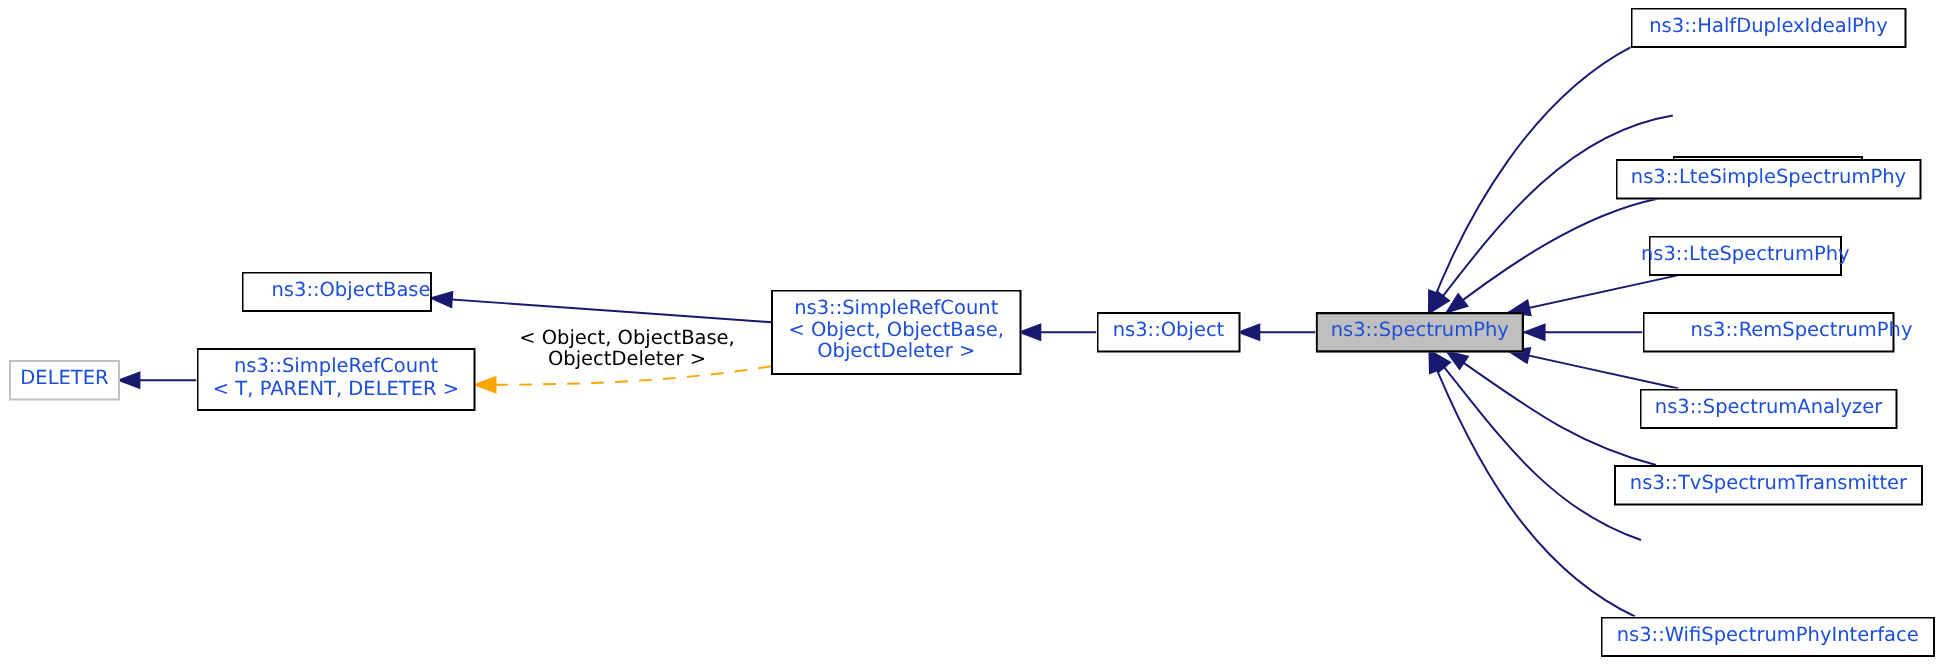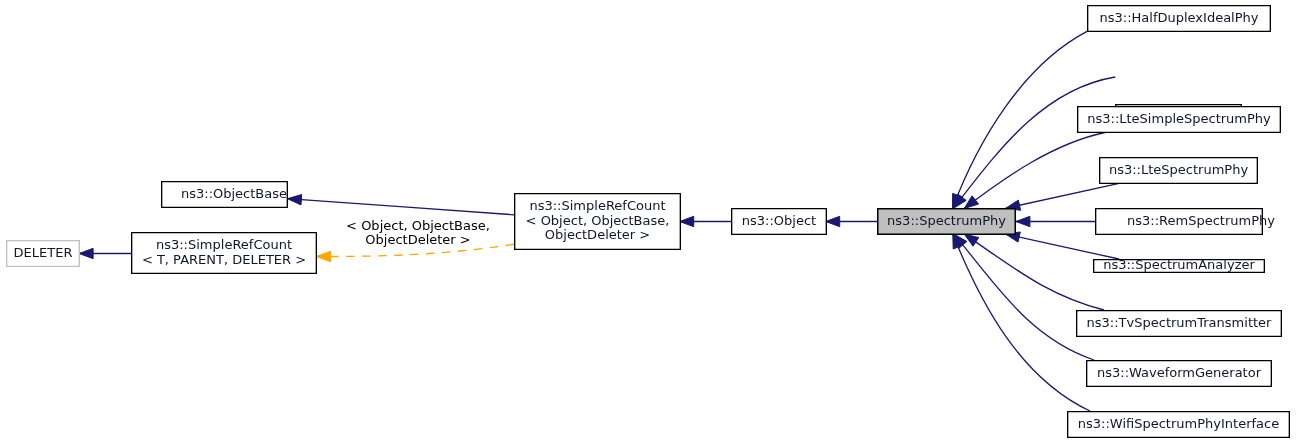--- a/index.html
+++ b/index.html
@@ -4,21 +4,21 @@
 <title>ns3::SpectrumPhy inheritance diagram</title>
 <style>
   html,body{margin:0;padding:0;background:#ffffff;}
   body{width:1296px;height:443px;overflow:hidden;
        font-family:"DejaVu Sans",sans-serif;-webkit-font-smoothing:antialiased;}
   #diagram{position:relative;width:1296px;height:443px;will-change:transform;}
   svg.layer{position:absolute;left:0;top:0;width:1296px;height:443px;}
   .node{position:absolute;box-sizing:border-box;background:#ffffff;border:0;
         box-shadow:inset 0 0 0 1.33px #000000;
         display:flex;align-items:center;justify-content:center;text-align:center;}
-  .node span{font-size:13px;color:#0f172a;line-height:14.5px;white-space:pre;position:relative;top:-0.4px;}
+  .node span{font-size:13px;color:#1d4ed8;line-height:14.5px;white-space:pre;position:relative;top:-0.4px;}
   .node.current{background:#bfbfbf;border:0;box-shadow:inset 0 0 0 1.5px #000000;}
   .node.plain{box-shadow:inset 0 0 0 1.33px #c0c0c0;}
   .edgelabel{position:absolute;font-size:13px;color:#000000;line-height:14.5px;text-align:center;white-space:pre;}
 </style>
 </head>
 <body>
 
 <div id="diagram">
   <svg class="layer" id="edge-layer" viewBox="0 0 1296 443">
       <g>
@@ -101,33 +101,30 @@
     </div>
     <div class="node" style="left: 1087px; top: 5px; width: 184px; height: 27px;">
       <span>ns3::HalfDuplexIdealPhy</span>
     </div>
     <div class="node" style="left: 1115px; top: 56px; width: 127px; height: 27px; margin-top: 48px;">
       <span>ns3::LrWpanPhy</span>
     </div>
     <div class="node" style="left: 1077px; top: 106px; width: 204px; height: 27px;">
       <span>ns3::LteSimpleSpectrumPhy</span>
     </div>
-    <div class="node" style="left: 1099px; top: 157px; width: 159px; height: 27px; align-items: center;">
+    <div class="node" style="left: 1099px; top: 157px; width: 129px; height: 27px; align-items: center;">
       <span>ns3::LteSpectrumPhy</span>
     </div>
     <div class="node" style="left: 1095px; top: 208px; width: 168px; height: 27px; padding-left: 44px;">
       <span>ns3::RemSpectrumPhy</span>
     </div>
-    <div class="node" style="left: 1093px; top: 259px; width: 172px; height: 14px;">
+    <div class="node" style="left: 1093px; top: 259px; width: 172px; height: 27px;">
       <span>ns3::SpectrumAnalyzer</span>
     </div>
     <div class="node" style="left: 1076px; top: 310px; width: 206px; height: 27px;">
       <span>ns3::TvSpectrumTransmitter</span>
-    </div>
-    <div class="node" style="left: 1086px; top: 360px; width: 186px; height: 27px;">
-      <span>ns3::WaveformGenerator</span>
     </div>
     <div class="node" style="left: 1067px; top: 411px; width: 223px; height: 27px;">
       <span>ns3::WifiSpectrumPhyInterface</span>
     </div>
     <div class="edgelabel" style="left: 418px; top: 218.5px; width: auto; text-align: center; transform: translateX(-50%);">&lt; Object, ObjectBase,
 ObjectDeleter &gt;</div>
   </div>
 
 </body></html>

